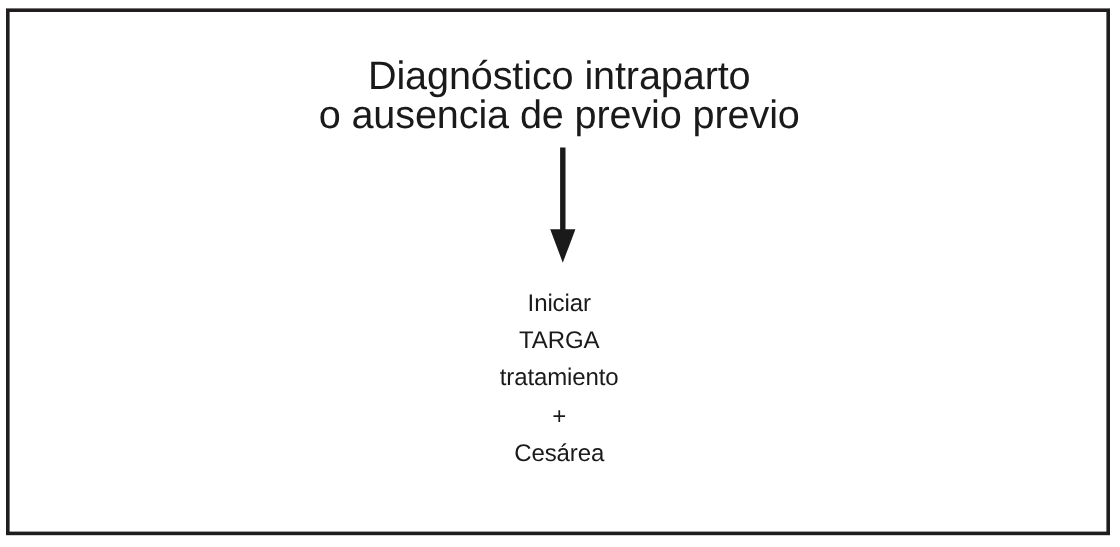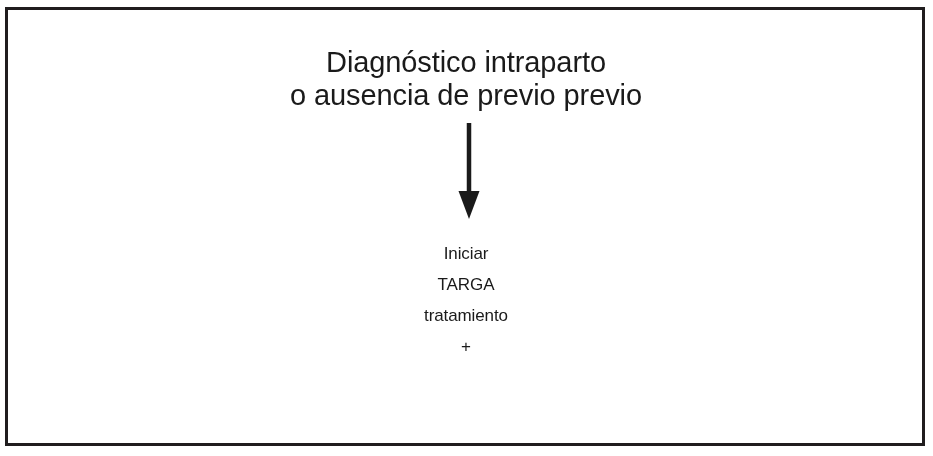--- a/index.html
+++ b/index.html
@@ -38,21 +38,21 @@
     white-space: nowrap;
   }
 
   
   #node-diagnosis {
     left: 0;
     right: 0;
     top: 36px;
     
     transform: translateX(1px);
-    font-size: 29px;
+    font-size: 33px;
     line-height: 33px;
     letter-spacing: -0.1px;
   }
 
   
   #connector-arrow {
     position: absolute;
     left: 446px;   
     top: 112px;    
     width: 30px;
@@ -61,21 +61,21 @@
   #connector-arrow svg {
     display: block;
   }
 
   
   #node-treatment {
     left: 0;
     right: 0;
     top: 228px;
     transform: translateX(1px);
-    font-size: 17px;
+    font-size: 20px;
     line-height: 31px;
     letter-spacing: -0.1px;
   }
   #node-treatment .line-plus {
     line-height: 32px;
   }
 </style>
 </head>
 <body>
 
@@ -92,16 +92,17 @@
         <line x1="15" y1="1" x2="15" y2="76" stroke="#1a1a1a" stroke-width="4.5"></line>
         <polygon points="4.5,69 25.5,69 15,97" fill="#1a1a1a"></polygon>
       </svg>
     </div>
 
     <div class="node" id="node-treatment">
       <div>Iniciar</div>
       <div>TARGA</div>
       <div>tratamiento</div>
       <div class="line-plus">+</div>
+      <div>Cesárea</div>
     </div>
 
   </div>
 </div>
 
 </body></html>

